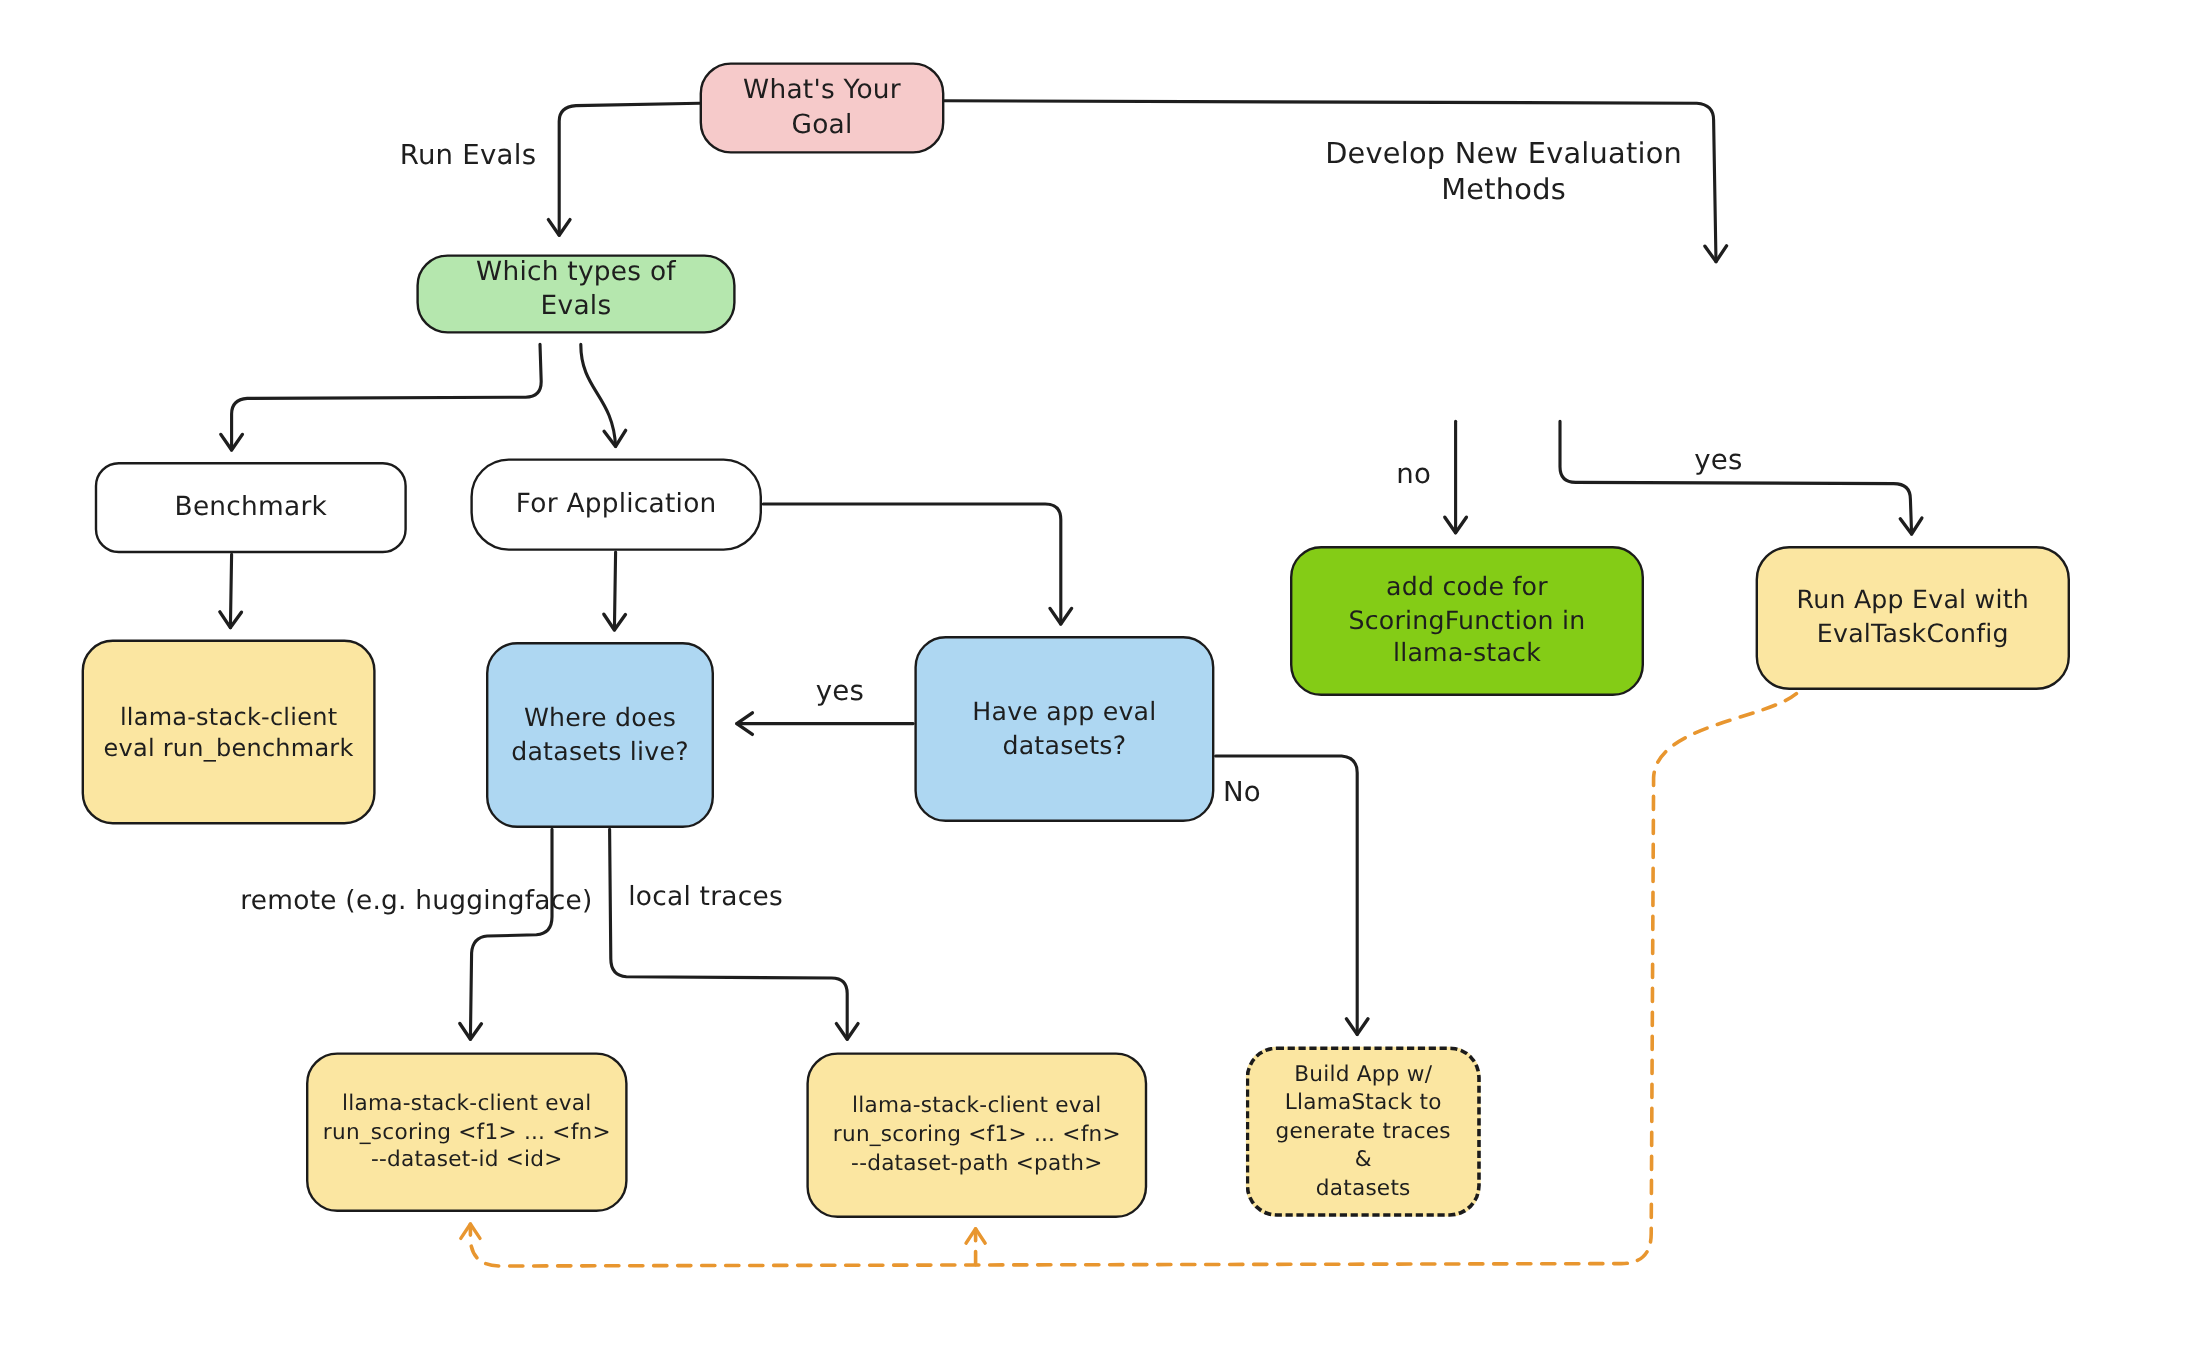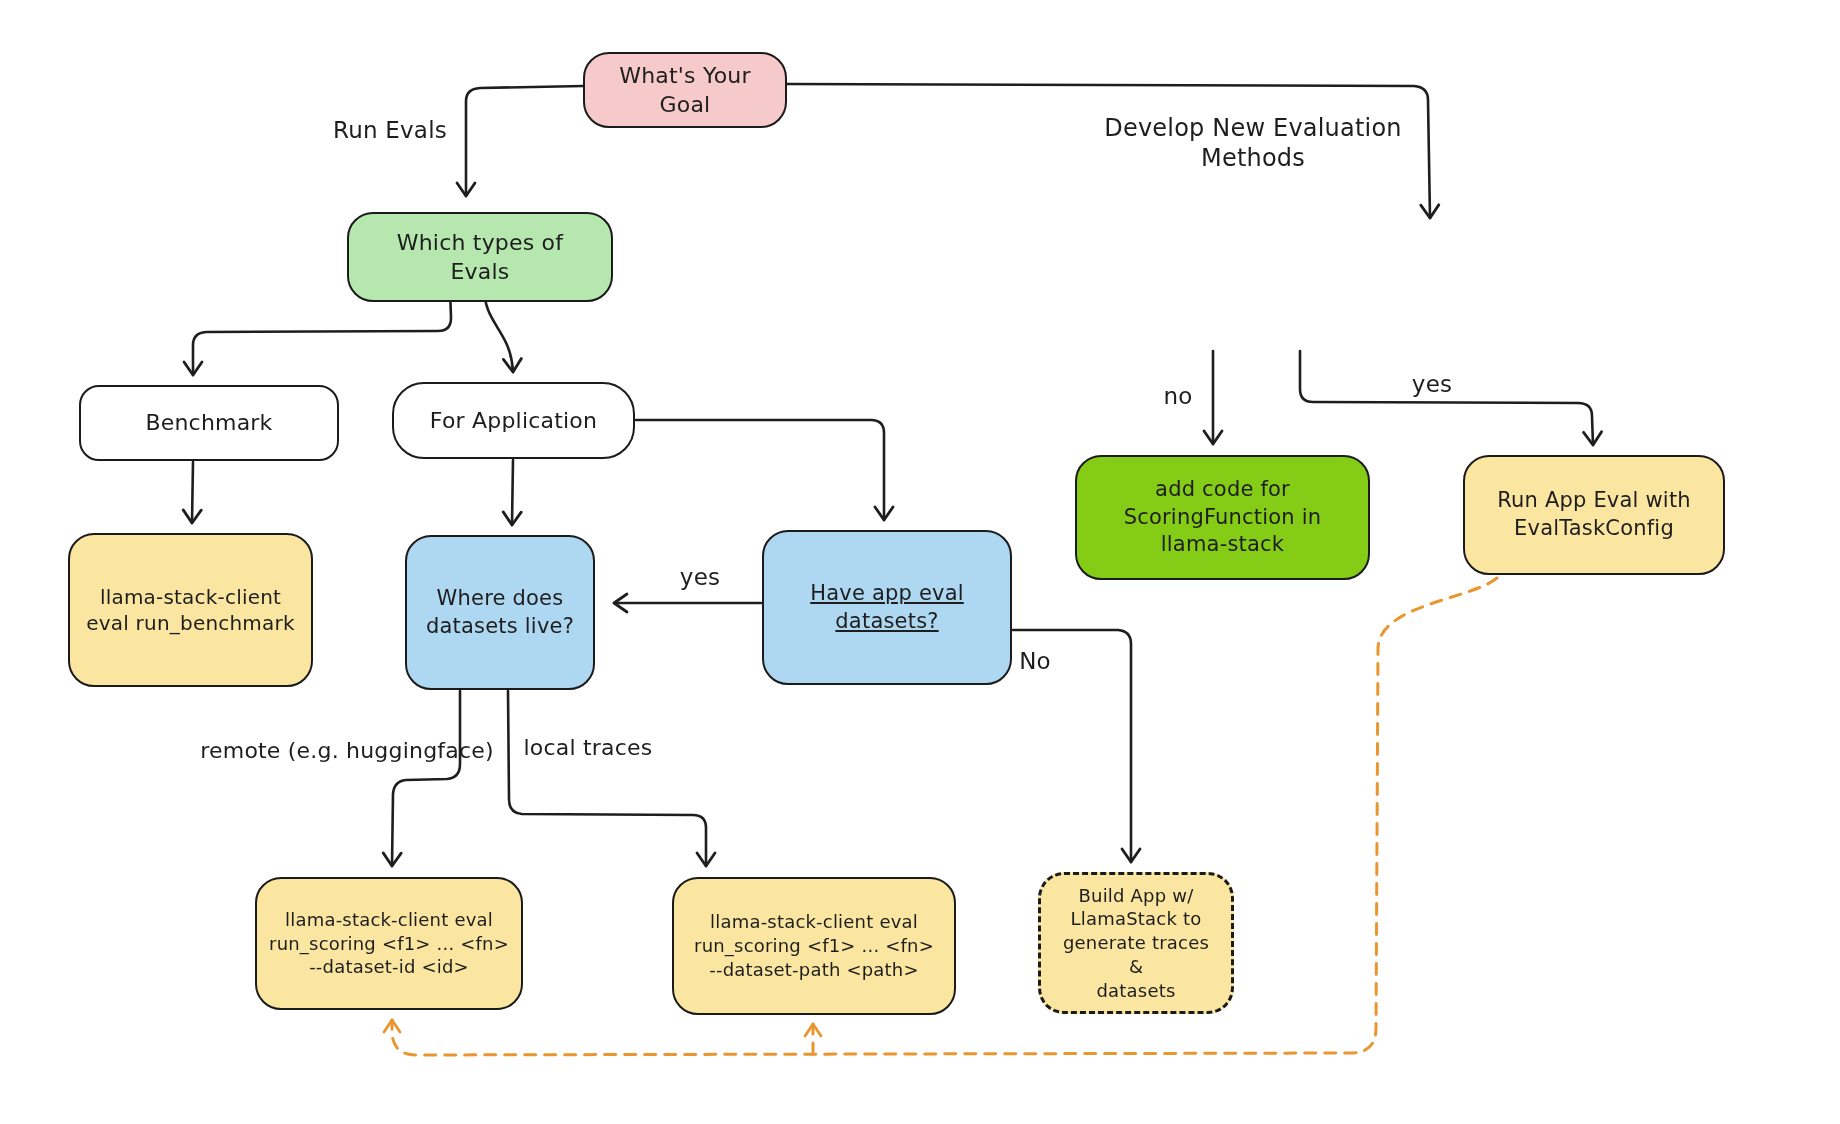--- a/index.html
+++ b/index.html
@@ -10,26 +10,26 @@
   .node{position:absolute;z-index:2;box-sizing:border-box;
         border:2.6px solid #1b1b1b;border-radius:26px;background:#fff;
         display:flex;align-items:center;justify-content:center;text-align:center;
         padding:6px 12px;}
   .node-label{white-space:pre-line;line-height:1.32;letter-spacing:.2px;}
   .edge-label{position:absolute;z-index:3;transform:translate(-50%,-50%);
         text-align:center;white-space:pre-line;line-height:1.25;font-size:23px;
         letter-spacing:.2px;}
   
   .n-goal{left:583px;top:52px;width:204px;height:76px;font-size:22px;}
-  .n-which{left:347px;top:212px;width:266px;height:90px;font-size:22px;}
+  .n-which{left:347px;top:212px;width:266px;height:66px;font-size:22px;align-items:flex-end;}
   .n-benchmark{left:63px;top:385px;width:260px;height:76px;font-size:22px;border-radius:20px;margin-left:16px;}
   .n-forapp{left:392px;top:382px;width:243px;height:77px;font-size:22px;border-radius:32px;}
   .n-runbench{left:68px;top:533px;width:245px;height:154px;font-size:20px;}
   .n-where{left:405px;top:535px;width:190px;height:155px;font-size:21px;}
-  .n-have{left:762px;top:530px;width:250px;height:155px;font-size:21px;text-decoration:underline;}
+  .n-have{left:762px;top:530px;width:250px;height:155px;font-size:21px;}
   .n-param{left:1098px;top:232px;width:482px;height:118px;font-size:21px;}
   .n-addcode{left:1075px;top:455px;width:295px;height:125px;font-size:21px;}
   .n-runapp{left:1463px;top:455px;width:262px;height:120px;font-size:21px;}
   .n-cmdid{left:255px;top:877px;width:268px;height:133px;font-size:18px;}
   .n-cmdpath{left:672px;top:877px;width:284px;height:138px;font-size:18px;}
   .n-buildapp{left:1038px;top:872px;width:196px;height:142px;font-size:18px;
               border-style:dashed;border-width:3px;}
   
   .l-runevals{left:390px;top:130px;}
   .l-develop{left:1253px;top:143px;font-size:24px;}
@@ -110,21 +110,21 @@
 datasets?</div>
   </div>
 
 
   <div class="node n-addcode" style="background-color: #84cc16;">
     <div class="node-label">add code for
 ScoringFunction in
 llama-stack</div>
   </div>
 
-  <div class="node n-runapp" style="background-color: rgb(251, 230, 161);">
+  <div class="node n-runapp" style="background-color: rgb(251, 230, 161); border-radius: 28px;">
     <div class="node-label">Run App Eval with
 EvalTaskConfig</div>
   </div>
 
   <div class="node n-cmdid" style="background-color: rgb(251, 230, 161);">
     <div class="node-label">llama-stack-client eval
 run_scoring &lt;f1&gt; ... &lt;fn&gt;
 --dataset-id &lt;id&gt;</div>
   </div>
 

